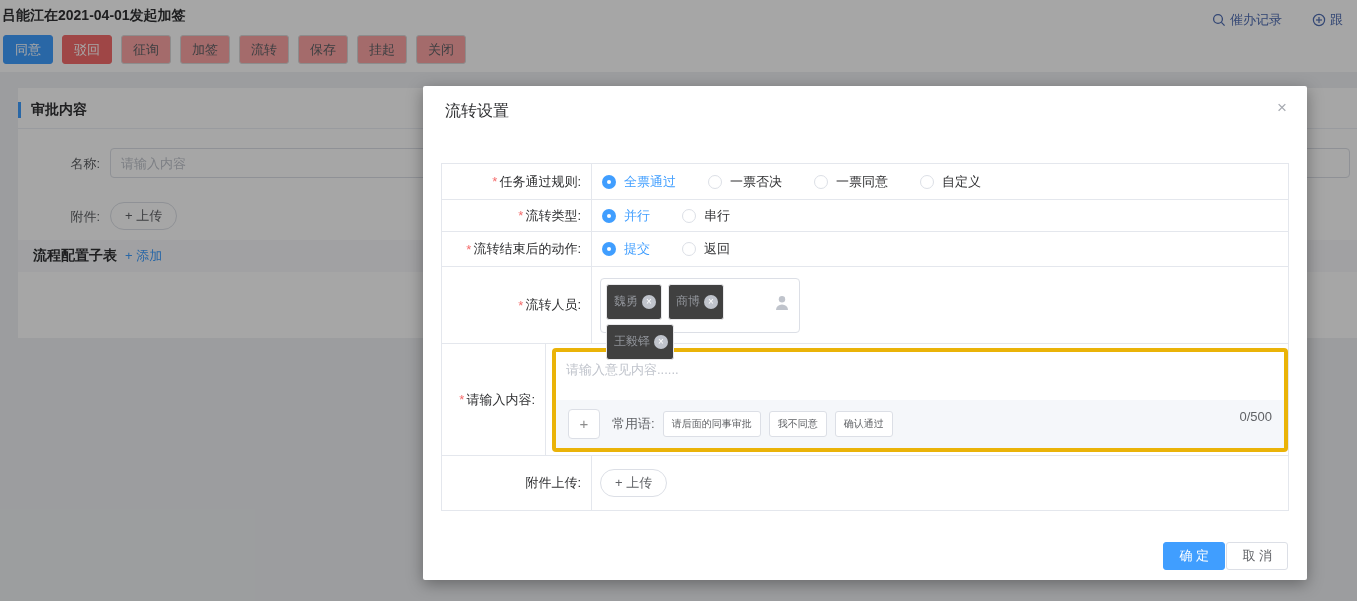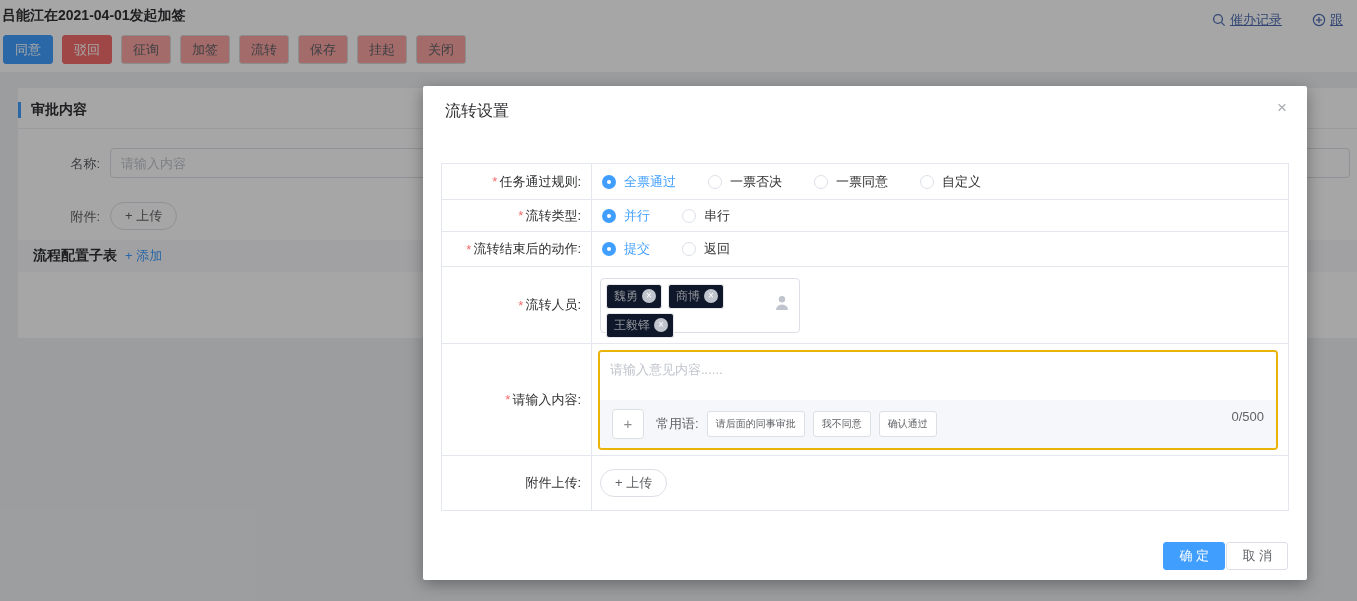--- a/index.html
+++ b/index.html
@@ -5,21 +5,21 @@
   html,body{margin:0;padding:0;background:#e8e8e8;}
   *{box-sizing:border-box;}
   .screen{
     position:relative;width:1357px;height:601px;overflow:hidden;
     background:#f0f2f5;font-family:"Liberation Sans",sans-serif;
     -webkit-font-smoothing:antialiased;
   }
   
   .topbar{position:absolute;left:0;top:0;width:100%;height:72px;background:#fff;}
   .page-title{position:absolute;left:2px;top:7px;font-size:14px;font-weight:bold;color:#303133;white-space:nowrap;}
-  .top-links{position:absolute;left:1212px;top:11px;display:flex;gap:30px;color:#4f6db3;font-size:13px;white-space:nowrap;text-decoration:underline;}
+  .top-links{position:absolute;left:1212px;top:11px;display:flex;gap:30px;color:#4f6db3;font-size:13px;white-space:nowrap;}
   .top-link{display:inline-flex;align-items:center;gap:4px;cursor:pointer;}
   .top-link svg{display:block;}
   .actions{position:absolute;left:3px;top:35px;display:flex;gap:9px;}
   .btn{height:29px;padding:0 11px;font-size:13px;border-radius:3px;border:1px solid #d9d9d9;
        background:#fca5a5;color:#606266;cursor:pointer;font-family:inherit;white-space:nowrap;}
   .btn.primary{background:#409eff;border-color:#409eff;color:#fff;text-align:center;}
   .btn.danger{background:#f56c6c;border-color:#f56c6c;color:#fff;}
 
   .card{position:absolute;left:18px;top:88px;width:1339px;height:250px;background:#fff;}
   .section-bar{position:absolute;left:0;top:14px;width:3px;height:16px;background:#409eff;}
@@ -55,26 +55,26 @@
   .fcontent{flex:1;display:flex;align-items:center;padding-left:10px;}
   .radio-item{display:inline-flex;align-items:center;margin-right:32px;cursor:pointer;}
   .radio{width:14px;height:14px;border-radius:50%;display:inline-block;position:relative;}
   .radio.on{background:#409eff;}
   .radio.on::after{content:"";position:absolute;left:5px;top:5px;width:4px;height:4px;border-radius:50%;background:#fff;}
   .radio.off{background:#fff;border:1px solid #dcdfe6;}
   .rlabel{margin-left:8px;font-size:13px;color:#303133;}
   .rlabel.sel{color:#409eff;}
   .people-box{position:relative;width:200px;height:55px;border:1px solid #dcdfe6;border-radius:4px;
       padding:3px 30px 3px 5px;display:flex;flex-wrap:wrap;align-content:flex-start;cursor:pointer;}
-  .tag{display:inline-flex;align-items:center;height:25px;background:#0f172a;border:1px solid #e9e9eb;
+  .tag{display:inline-flex;align-items:center;height:36px;background:#404040;border:1px solid #e9e9eb;
       border-radius:3px;padding:0 5px 0 7px;font-size:12px;color:#909399;margin:2px 6px 2px 0;white-space:nowrap;}
   .tag-close{display:inline-block;width:14px;height:14px;border-radius:50%;background:#c0c4cc;color:#fff;
       font-size:10px;line-height:14px;text-align:center;margin-left:4px;cursor:pointer;}
   .user-ico{position:absolute;right:10px;top:50%;transform:translateY(-50%);}
-  .opinion-box{width:680px;border:2px solid #eab308;border-radius:4px;overflow:hidden;background:#fff;}
+  .opinion-box{width:736px;border:4px solid #eab308;border-radius:4px;overflow:hidden;background:#fff;}
   .opinion-input{display:block;width:100%;height:48px;border:none;outline:none;resize:none;
       padding:9px 10px;font-size:13px;color:#303133;font-family:inherit;}
   .opinion-input::placeholder{color:#c0c4cc;}
   .opinion-toolbar{height:48px;background:#f5f7fa;display:flex;align-items:center;padding:0 12px;}
   .plus-btn{width:32px;height:30px;background:#fff;border:1px solid #dcdfe6;border-radius:4px;
       color:#8c8c8c;font-size:15px;cursor:pointer;margin-right:12px;font-family:inherit;}
   .phrases-label{font-size:13px;color:#606266;margin-right:8px;white-space:nowrap;}
   .phrase-btn{background:#fff;border:1px solid #dcdfe6;border-radius:3px;padding:5px 8px;font-size:10px;
       color:#606266;cursor:pointer;margin-right:8px;font-family:inherit;white-space:nowrap;}
   .counter{margin-left:auto;font-size:13px;color:#606266;align-self:flex-start;margin-top:9px;}

